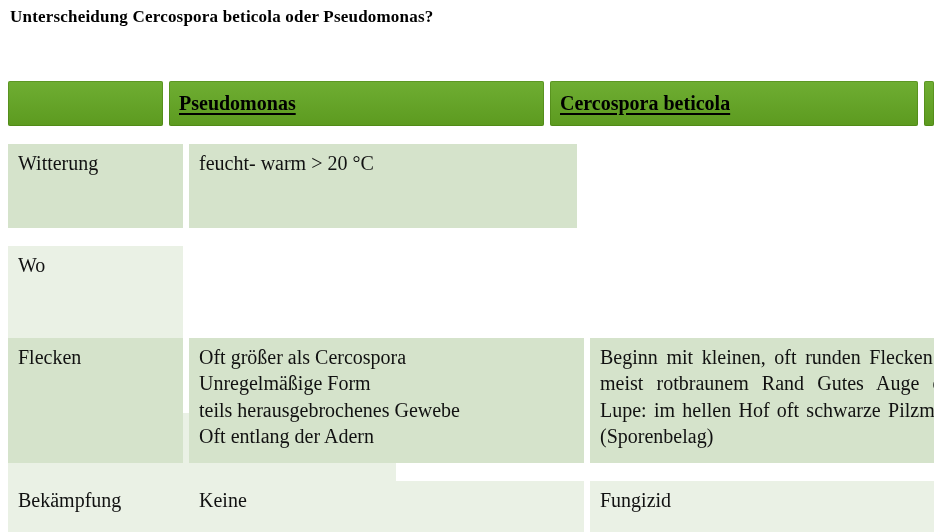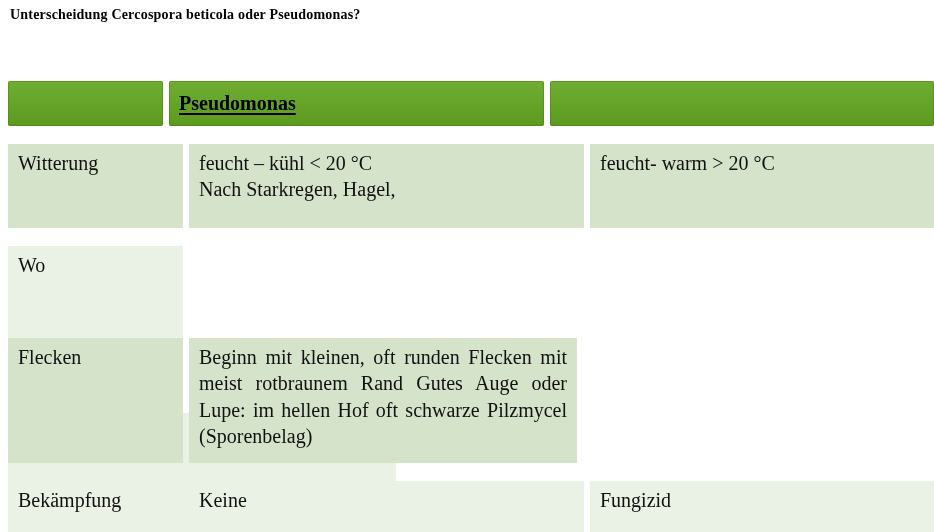--- a/index.html
+++ b/index.html
@@ -9,21 +9,21 @@
     font-family: "Liberation Serif", serif;
     color: #111111;
     overflow: hidden;
   }
   .page { width: 934px; height: 532px; position: relative; }
 
   .title {
     margin: 0;
     padding: 7px 0 12px 10px;
     height: 33px;
-    font-size: 14px;
+    font-size: 17px;
     font-weight: bold;
     color: #000000;
     letter-spacing: 0.2px;
   }
 
   .table {
     position: absolute;
     left: 8px; top: 40px;
     width: 926px; height: 492px;
     display: flex;
@@ -86,39 +86,44 @@
 
   <h1 class="title">Unterscheidung Cercospora beticola oder Pseudomonas?</h1>
 
   <div class="table">
 
     <div class="row header-row">
       <div class="header-cell c0"></div>
       <div class="header-cell c1">
         <span class="header-text">Pseudomonas</span>
       </div>
+      <div class="header-cell c2">
+        <span class="header-text">Cercospora beticola</span>
+      </div>
       <div class="header-cell c3"></div>
     </div>
 
     <div class="row row-1 band-odd">
       <div class="cell c0">Witterung</div>
-      <div class="cell c1">feucht – kühl &lt; 20 °C
-Nach Starkregen, Hagel,</div>
       <div class="cell c2">feucht- warm &gt; 20 °C</div>
 
     </div>
 
     <div class="row row-2 band-even">
       <div class="cell c0">Wo</div>
       <div class="cell c2">überall</div>
 
     </div>
 
     <div class="row row-3 band-odd">
       <div class="cell c0">Flecken</div>
+      <div class="cell c1">Oft größer als Cercospora
+Unregelmäßige Form
+teils herausgebrochenes Gewebe
+Oft entlang der Adern</div>
       <div class="cell c2 justify">Beginn mit kleinen, oft runden Flecken mit meist rotbraunem Rand Gutes Auge oder Lupe: im hellen Hof oft schwarze Pilzmycel (Sporenbelag)</div>
 
     </div>
 
     <div class="row row-4 band-even">
       <div class="cell c0">Bekämpfung</div>
       <div class="cell c1">Keine</div>
       <div class="cell c2">Fungizid</div>
 
     </div>

